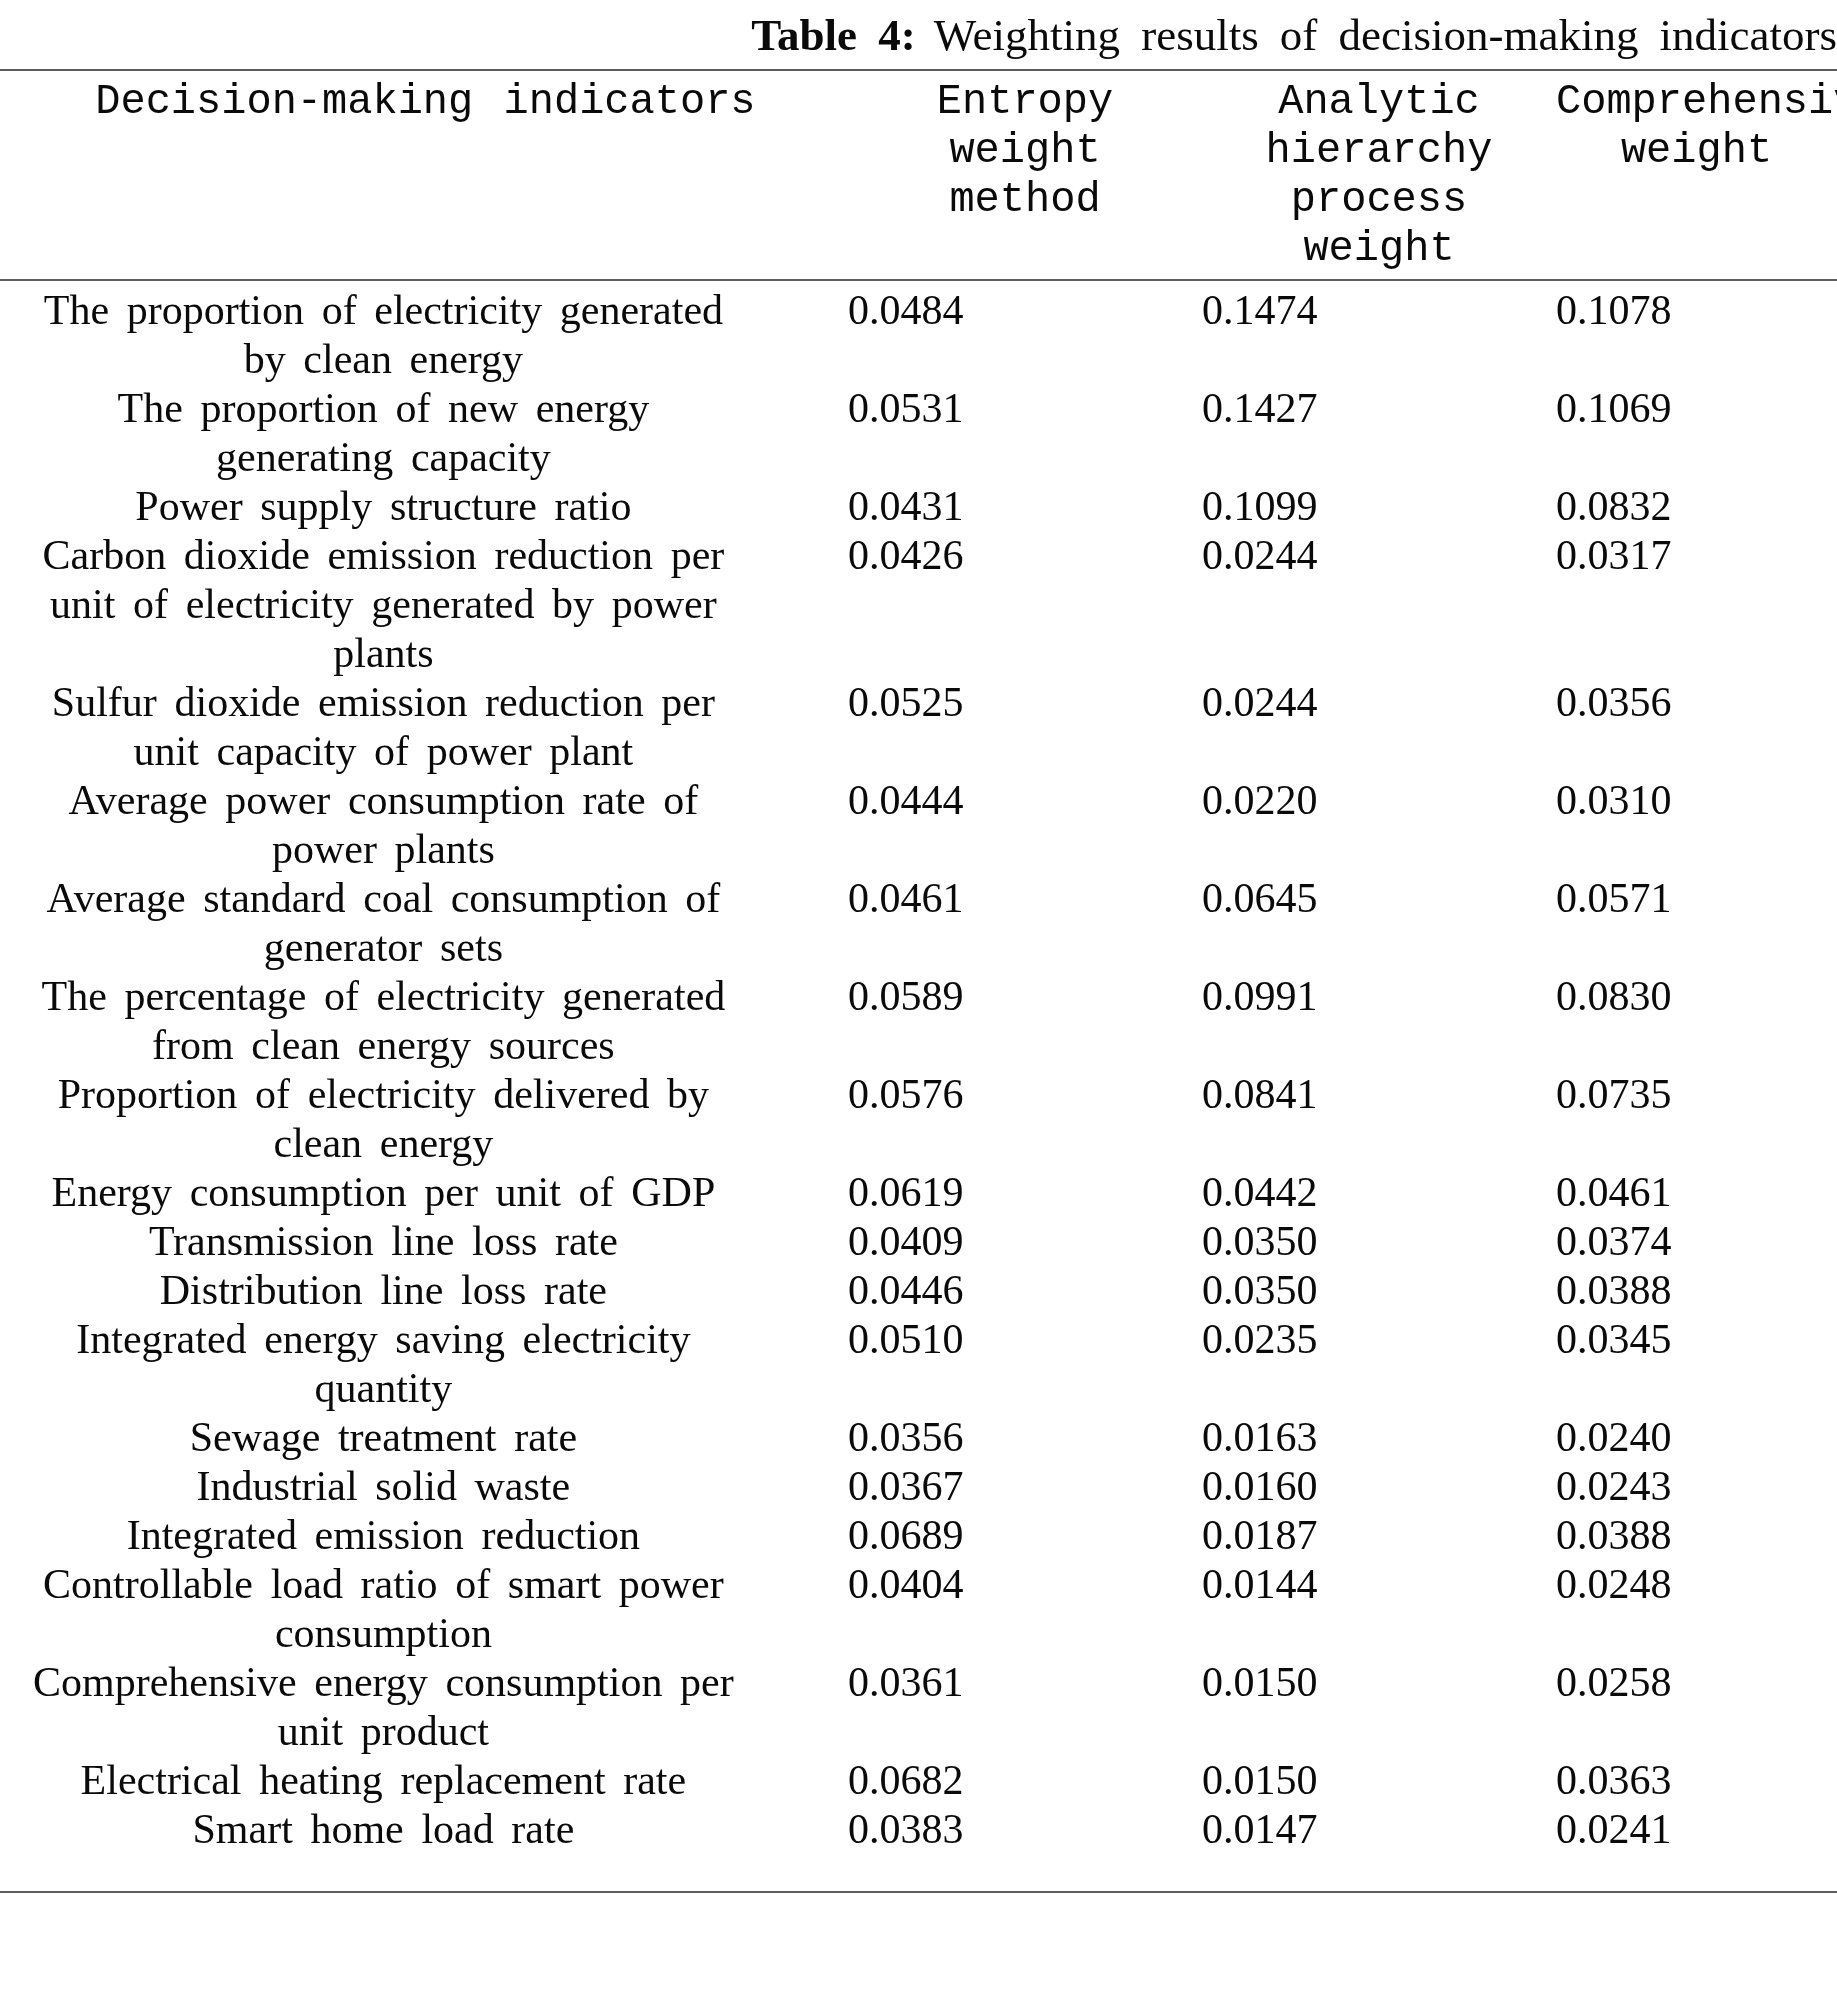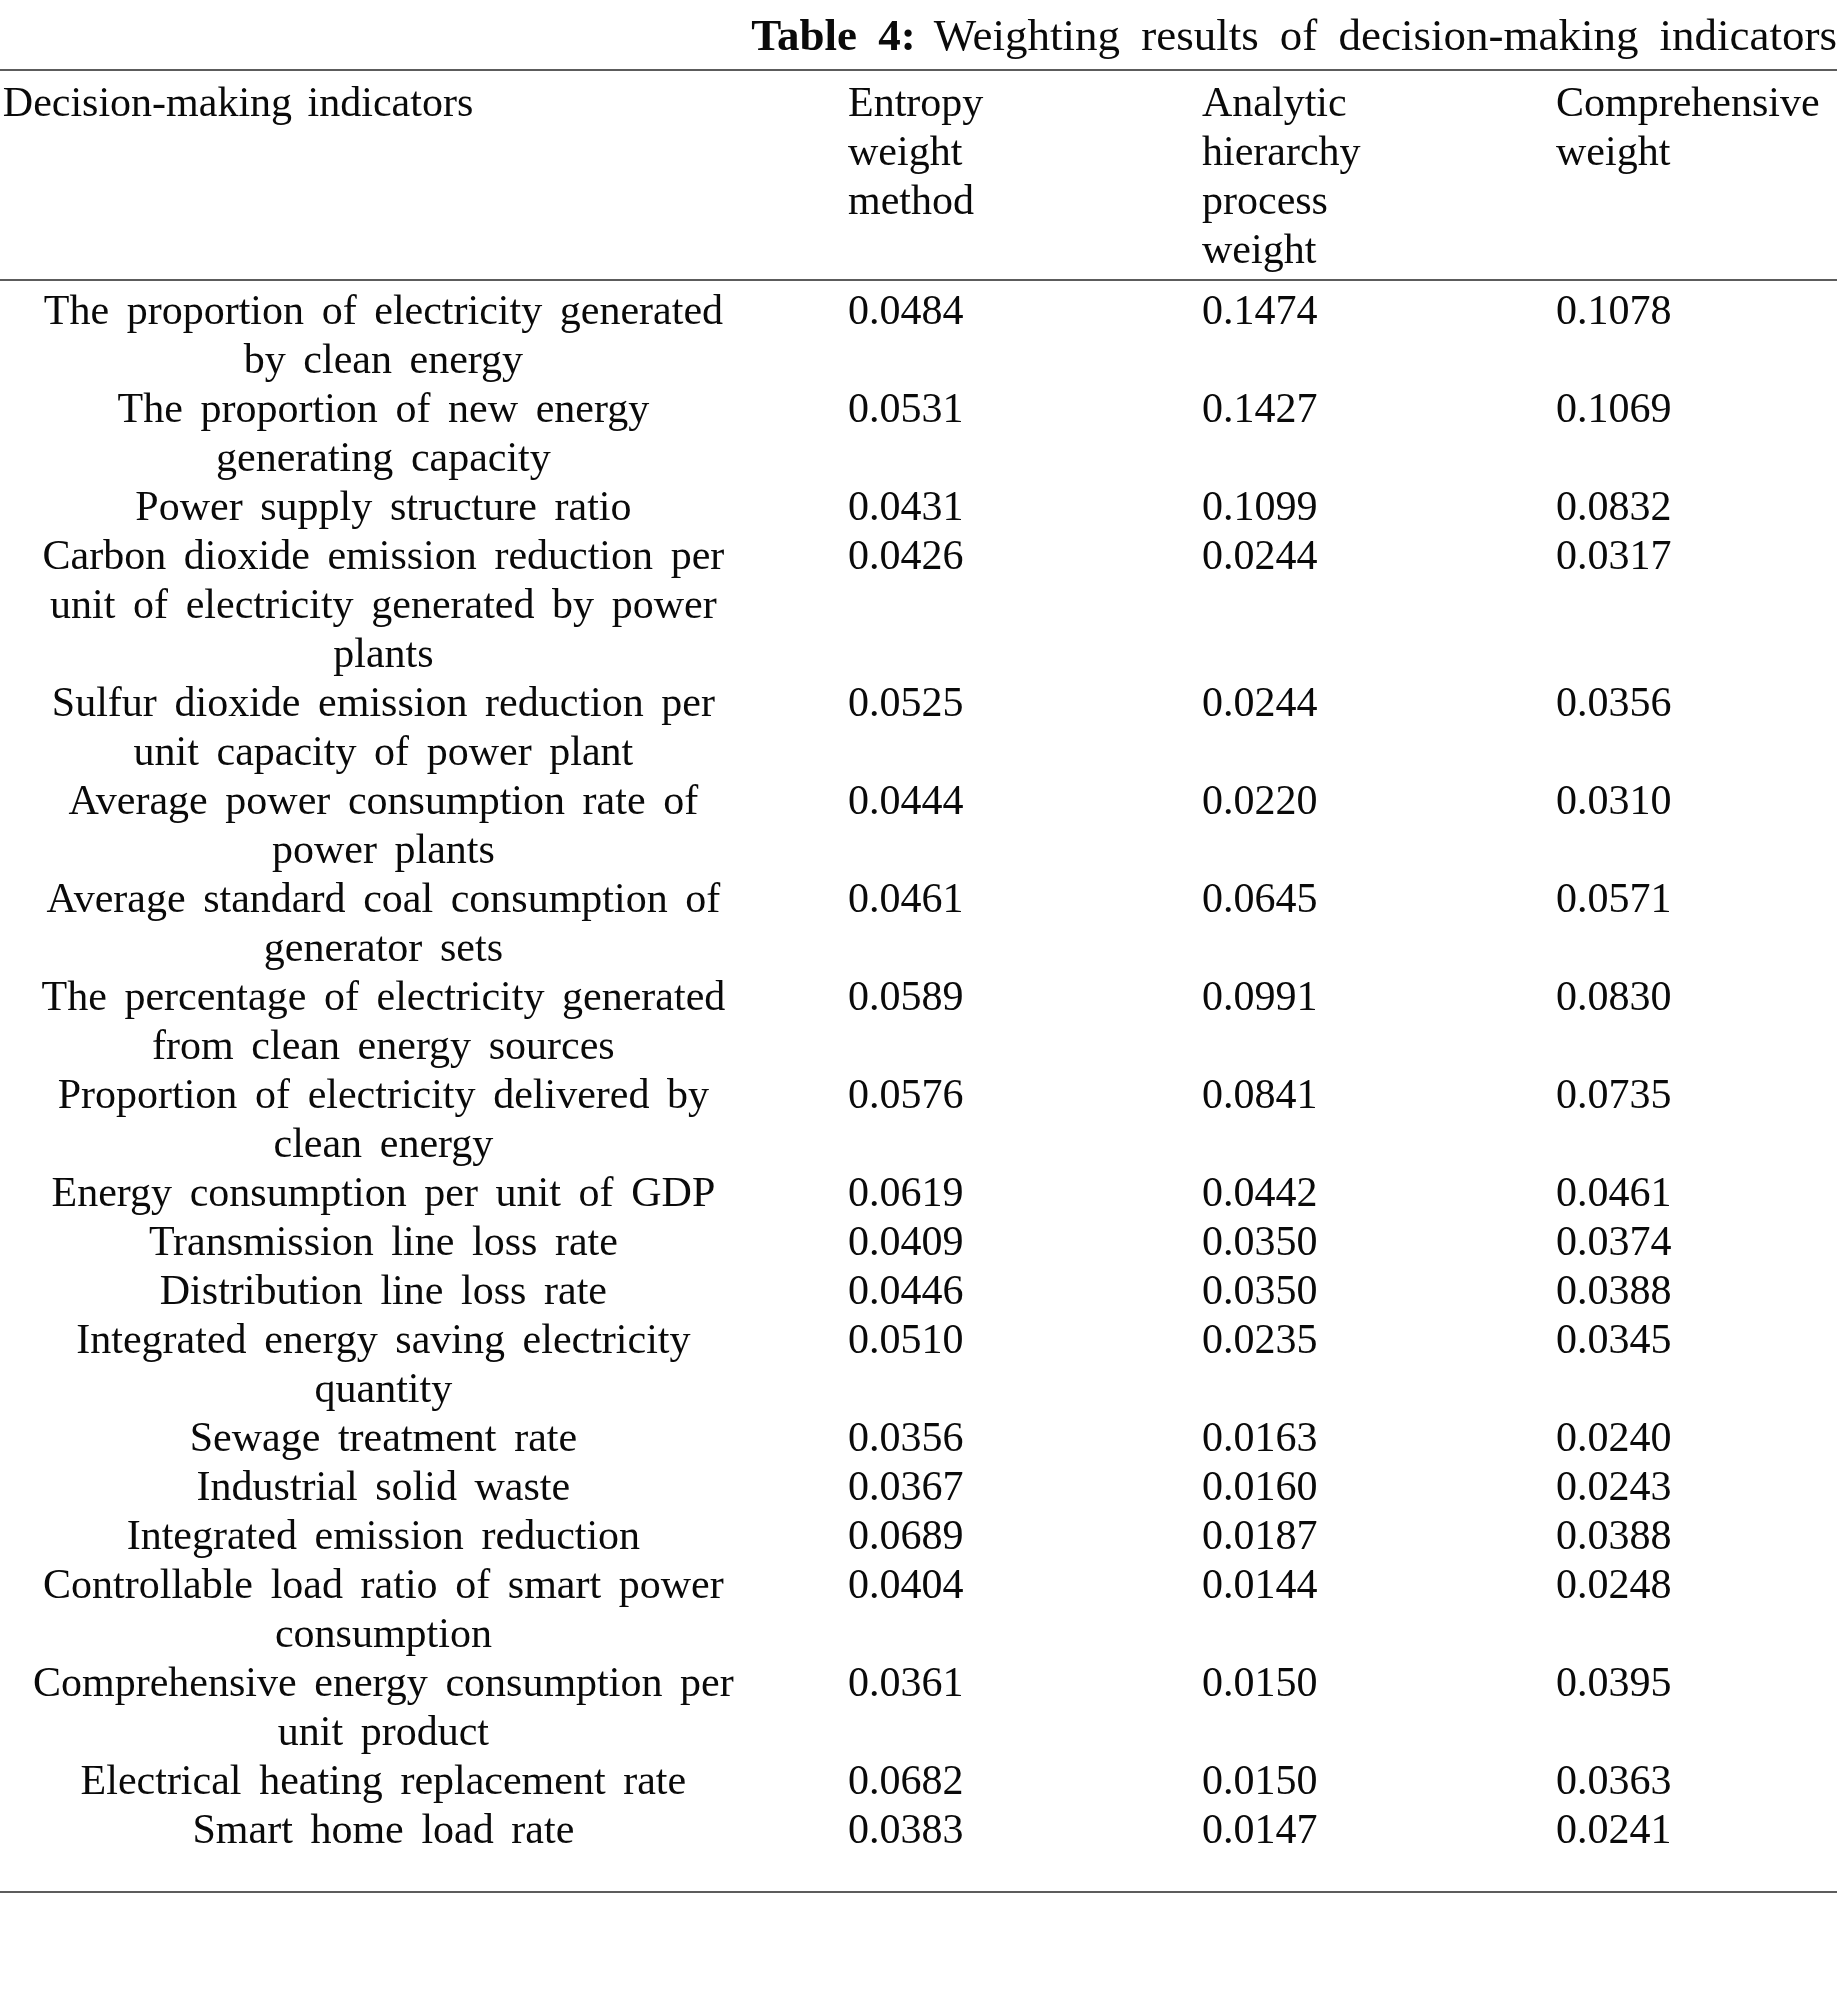--- a/index.html
+++ b/index.html
@@ -38,26 +38,27 @@
     border-bottom: 2.8px solid #5c5c5c;
   }
   col.c1 { width: 848px; }
   col.c2 { width: 354px; }
   col.c3 { width: 354px; }
   col.c4 { width: 281px; }
   thead th {
     font-weight: normal;
     font-size: 42px;
     line-height: 49px;
-    text-align: left;
+    text-align: center;
     vertical-align: top;
     padding: 7.5px 0 4.7px 0;
     white-space: pre-line;
     word-spacing: 0.12em;
     border-bottom: 2.8px solid #5c5c5c;
+    font-family: Liberation Mono, monospace;
   }
   thead th.first, tbody td.ind { padding-left: 2.8px; }
   tbody td {
     font-size: 42px;
     line-height: 49px;
     vertical-align: top;
     padding: 0;
     white-space: pre-line;
   }
   tbody td.ind {
@@ -225,21 +226,21 @@
     <td>0.0404</td>
     <td>0.0144</td>
     <td>0.0248</td>
   </tr>
 
   <tr>
     <td class="ind">Comprehensive energy consumption per
 unit product</td>
     <td>0.0361</td>
     <td>0.0150</td>
-    <td>0.0395</td>
+    <td>0.0258</td>
   </tr>
 
 
   <tr>
     <td class="ind">Electrical heating replacement rate</td>
     <td>0.0682</td>
     <td>0.0150</td>
     <td>0.0363</td>
   </tr>
 

